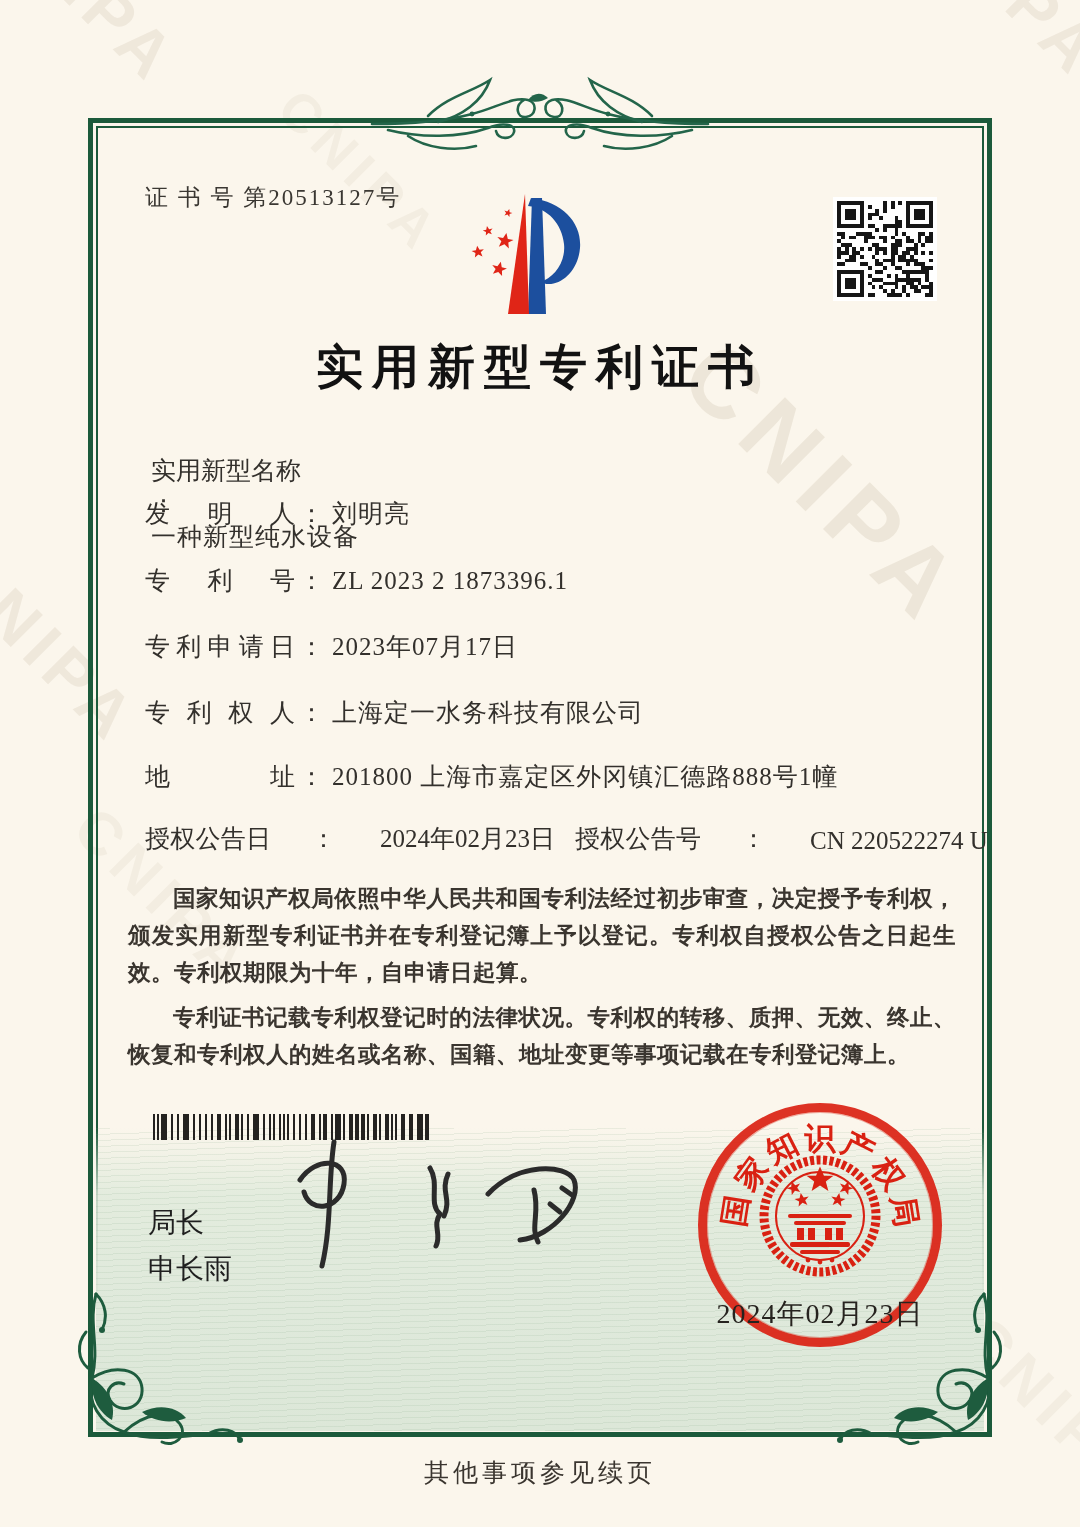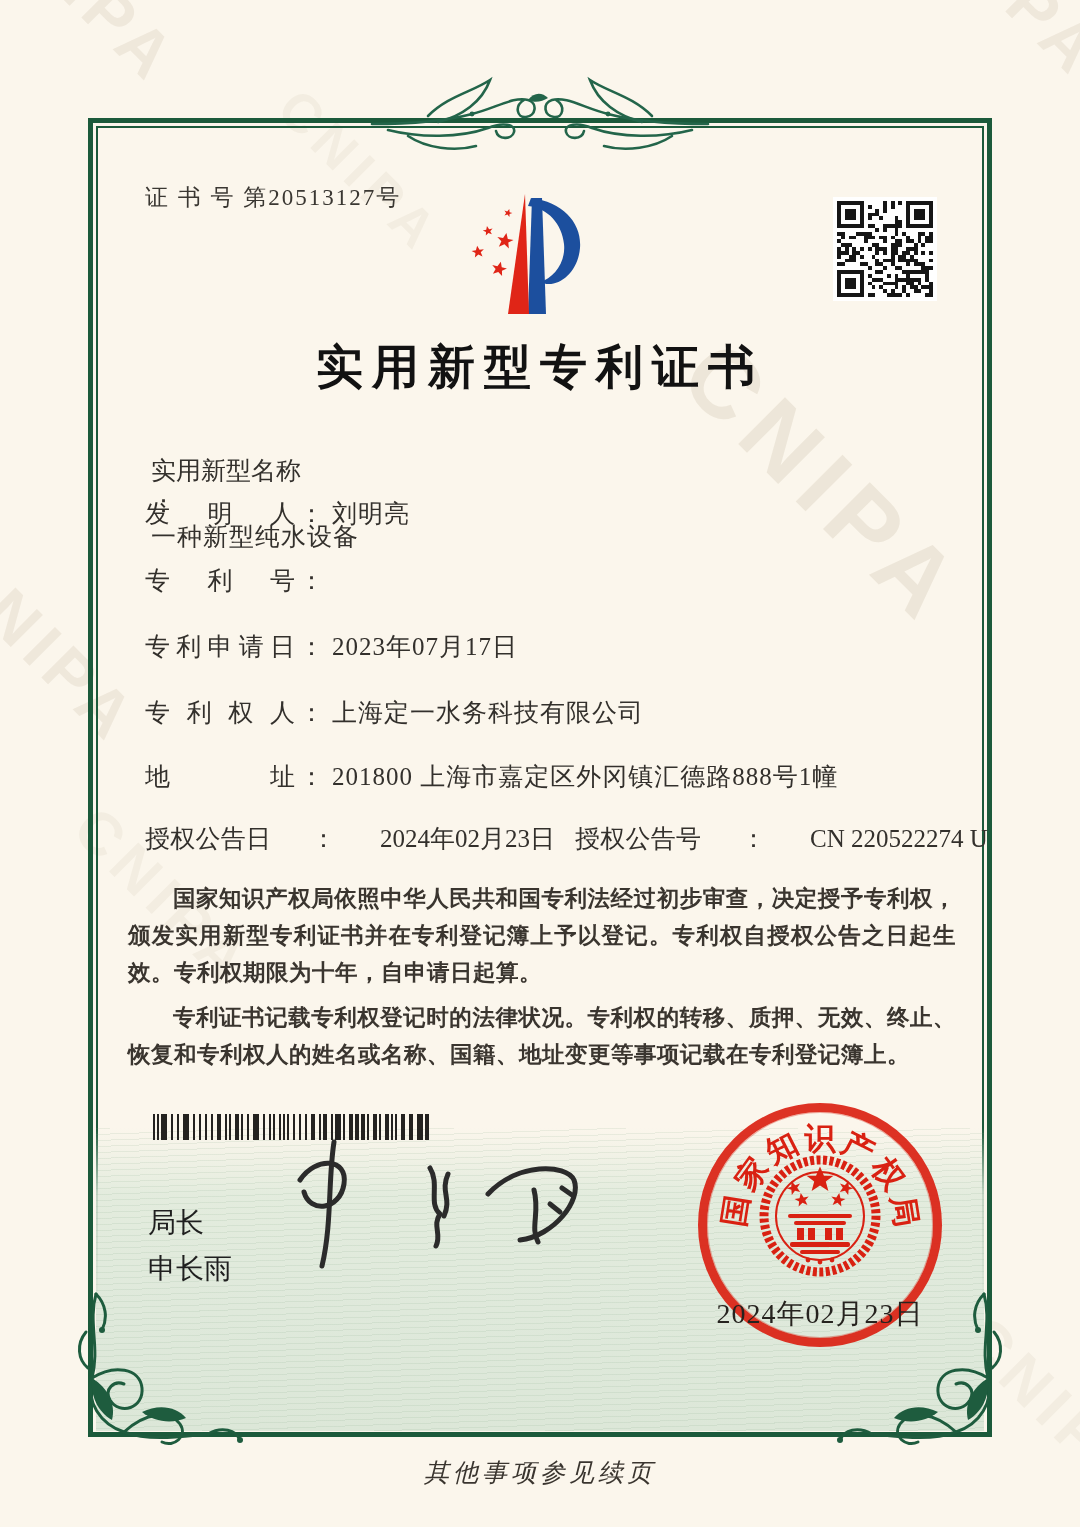--- a/index.html
+++ b/index.html
@@ -59,21 +59,21 @@
   .signature{position:absolute;left:282px;top:1128px;}
   .seal{position:absolute;left:698px;top:1103px;width:244px;height:244px;}
   .seal-ring{position:absolute;inset:0;border:9px solid rgba(218,33,18,0.92);border-radius:50%;
     box-shadow:inset 0 0 0 1px rgba(218,33,18,0.35);}
   .seal-char{position:absolute;font-size:31px;font-weight:bold;color:#d92112;width:32px;height:32px;
     text-align:center;line-height:32px;transform-origin:center;}
   .seal-emblem{position:absolute;left:52px;top:45px;}
   .seal-date{position:absolute;left:0;top:192px;width:100%;text-align:center;
     font-size:28px;color:#26231f;letter-spacing:1px;}
   .page-info{position:absolute;left:0;top:1396px;width:100%;text-align:center;font-size:21px;color:#3a352f;letter-spacing:2px;}
-  .note{position:absolute;left:0;top:1456px;width:100%;text-align:center;font-size:25px;color:#3a352f;letter-spacing:4px;font-style:italic;}
+  .note{position:absolute;left:0;top:1456px;width:100%;text-align:center;font-size:25px;color:#3a352f;letter-spacing:4px;}
 </style>
 </head>
 <body>
 
 <div class="certificate">
 
   <div class="wm" style="left:-38px;top:-52px;font-size:66px;">CNIPA</div>
   <div class="wm" style="left:886px;top:-58px;font-size:66px;">CNIPA</div>
   <div class="wm wm-faint" style="left:258px;top:140px;font-size:54px;">CNIPA</div>
   <div class="wm wm-big" style="left:648px;top:428px;">CNIPA</div>
@@ -376,20 +376,21 @@
     <span class="fvalue">一种新型纯水设备</span>
   </div>
   <div class="field" style="top:497px;">
     <span class="flabel">发明人</span>
     <span class="fcolon">：</span>
     <span class="fvalue">刘明亮</span>
   </div>
   <div class="field" style="top:564px;">
     <span class="flabel">专利号</span>
     <span class="fcolon">：</span>
+    <span class="fvalue">ZL 2023 2 1873396.1</span>
   </div>
   <div class="field" style="top:630px;">
     <span class="flabel">专利申请日</span>
     <span class="fcolon">：</span>
     <span class="fvalue">2023年07月17日</span>
   </div>
   <div class="field" style="top:696px;">
     <span class="flabel">专利权人</span>
     <span class="fcolon">：</span>
     <span class="fvalue">上海定一水务科技有限公司</span>
@@ -397,21 +398,21 @@
   <div class="field" style="top:760px;">
     <span class="flabel">地址</span>
     <span class="fcolon">：</span>
     <span class="fvalue">201800 上海市嘉定区外冈镇汇德路888号1幢</span>
   </div>
   <div class="field2" style="left:145px;top:822px;">
     <span class="flabel">授权公告日</span>
     <span class="fcolon">：</span>
     <span class="fvalue">2024年02月23日</span>
   </div>
-  <div class="field2" style="left:575px;top:822px;">
+  <div class="field2" style="left:575px;top:822px;align-items:flex-end;">
     <span class="flabel">授权公告号</span>
     <span class="fcolon">：</span>
     <span class="fvalue">CN 220522274 U</span>
   </div>
 
   <div class="body-text">
     <p>国家知识产权局依照中华人民共和国专利法经过初步审查，决定授予专利权，颁发实用新型专利证书并在专利登记簿上予以登记。专利权自授权公告之日起生效。专利权期限为十年，自申请日起算。</p>
     <p>专利证书记载专利权登记时的法律状况。专利权的转移、质押、无效、终止、恢复和专利权人的姓名或名称、国籍、地址变更等事项记载在专利登记簿上。</p>
   </div>
 

